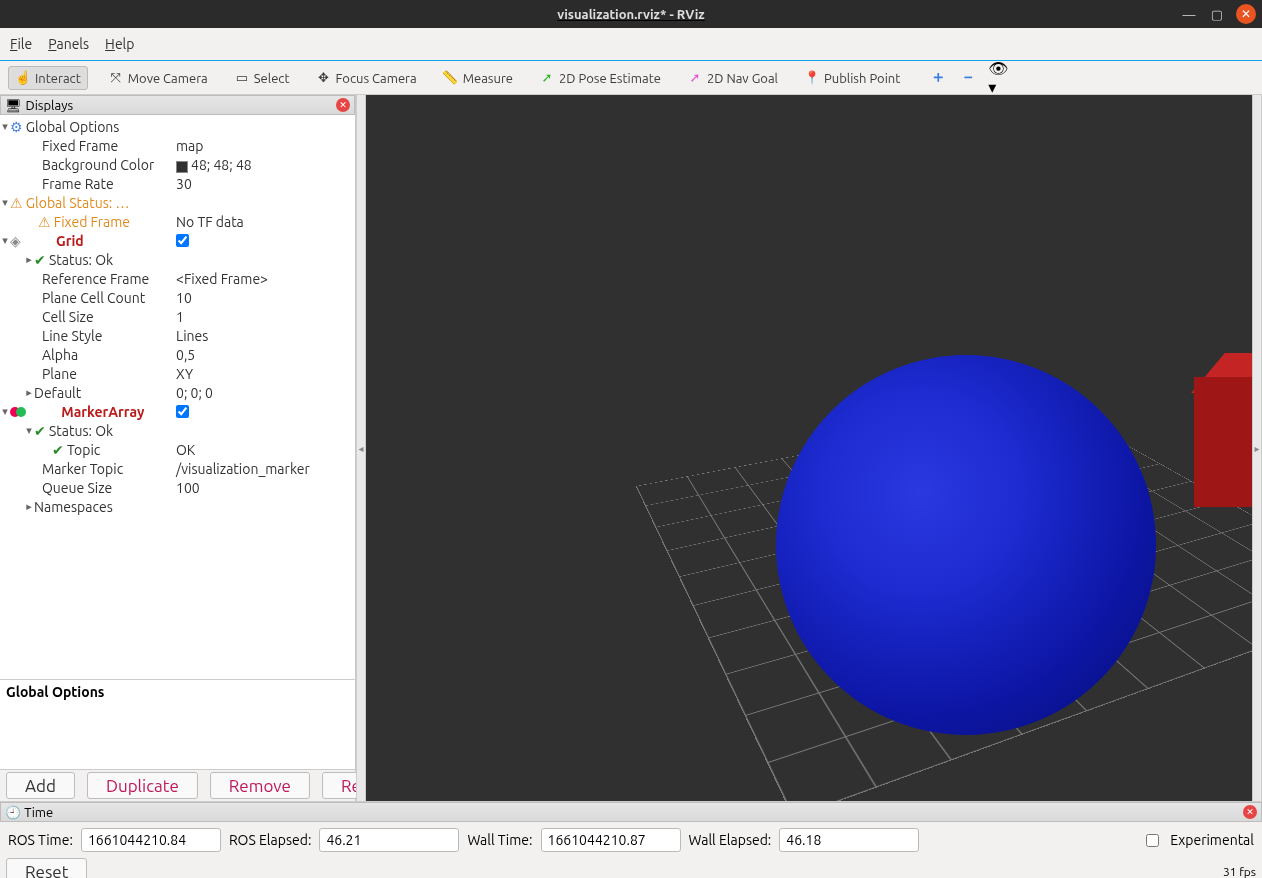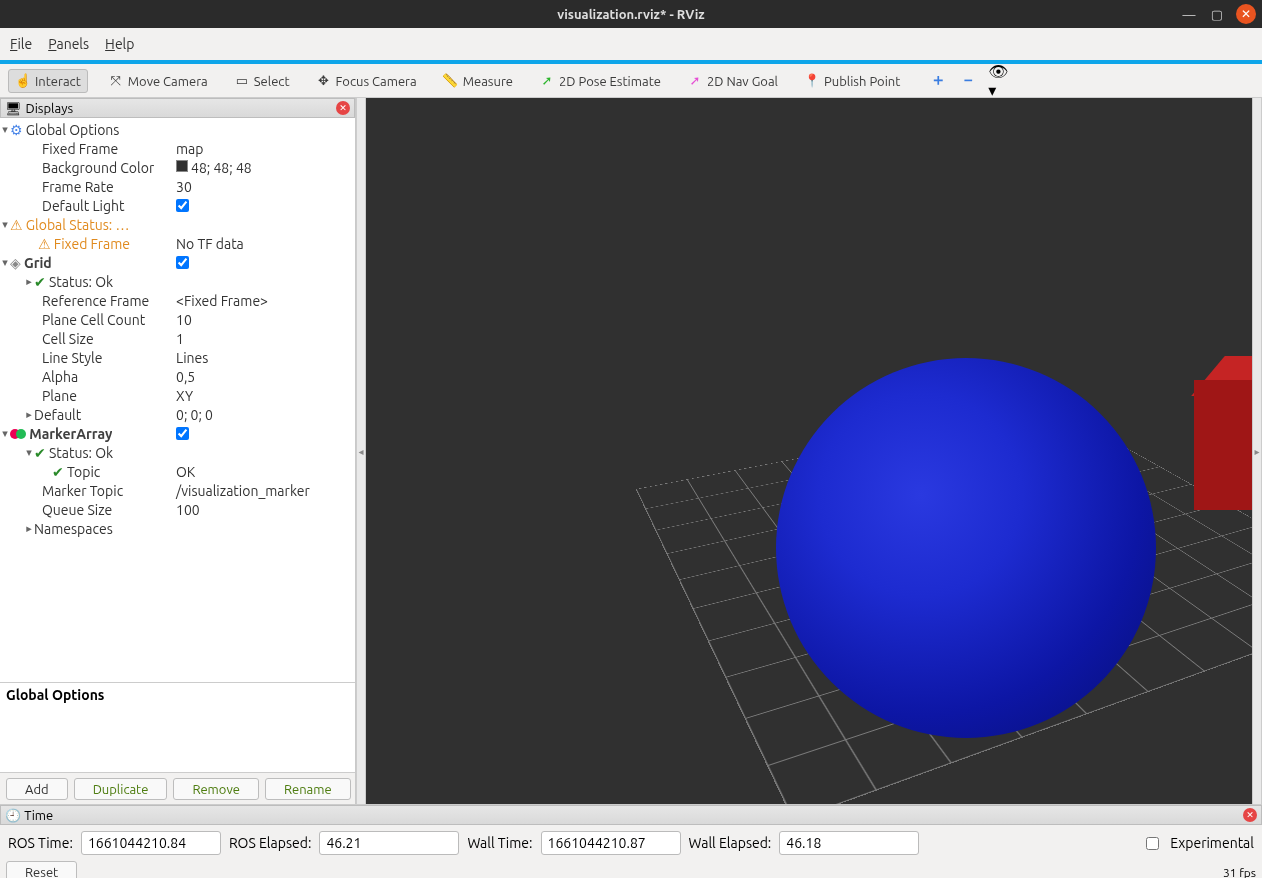--- a/index.html
+++ b/index.html
@@ -1,22 +1,22 @@
 <!DOCTYPE html>
 <html><head>
 <meta charset="utf-8">
 <style>
 * { box-sizing: border-box; margin: 0; padding: 0; font-family: "Ubuntu", "Segoe UI", sans-serif; }
 html, body { width: 1262px; height: 878px; overflow: hidden; background: #f0f0f0; }
-.titlebar { height: 28px; background: #2b2b2b; display: flex; align-items: center; justify-content: center; position: relative; }
+.titlebar { height: 28px; background: #2b2b2b; display: flex; align-items: center; justify-content: center; position: relative; text-decoration: underline; }
 .titlebar-text { color: #ddd; font-size: 13px; font-weight: bold; }
 .window-controls { position: absolute; right: 6px; top: 4px; display: flex; gap: 10px; align-items: center; }
 .wc { width: 18px; height: 18px; display:flex;align-items:center;justify-content:center; font-size:13px; color:#ccc; }
 .wc-close { width: 20px; height: 20px; border-radius: 50%; background: #e95420; color:#fff; font-size:12px; }
-.menubar { height: 30px; background: #f2f1f0; display: flex; align-items: center; padding: 16px 10px; gap: 16px; border-bottom: 4px solid #0ea5e9; }
+.menubar { height: 30px; background: #f2f1f0; display: flex; align-items: center; padding: 16px 10px; gap: 16px; border-bottom: 1px solid #0ea5e9; }
 .menu-item { font-size: 14px; color: #333; cursor: default; }
 .menu-item u { text-decoration: underline; }
 .toolbar { height: 34px; background: #f2f1f0; display: flex; align-items: center; padding: 0 8px; gap: 14px; border-bottom: 1px solid #ccc; }
 .tool-btn { display: flex; align-items: center; gap: 4px; font-size: 13px; color: #3c3c3c; padding: 3px 6px; border-radius: 3px; cursor: default; }
 .tool-btn.active { background: #ddd; border:1px solid #bbb; }
 .tool-icon { width: 16px; height: 16px; display:inline-flex; align-items:center; justify-content:center; }
 .toolbar-right { margin-left: 10px; display:flex; gap:14px; align-items:center; }
 .app-body { display: flex; height: calc(878px - 28px - 30px - 34px - 80px); }
 .left-panel { width: 356px; display: flex; flex-direction: column; border-right: 1px solid #c9c9c9; background: #fff; }
 .panel-header { height: 20px; background: linear-gradient(#e6e6e6,#d9d9d9); border:1px solid #bdbdbd; display: flex; align-items: center; padding: 0 4px; font-size: 13px; gap: 4px; }
@@ -24,25 +24,25 @@
 .tree { flex: 1; overflow: auto; font-size: 14px; color: #333; padding: 2px 0; background:#fff; }
 .row { display: flex; align-items: center; height: 19px; }
 .exp { width: 10px; text-align: center; color:#666; font-size:11px; }
 .ind { display:inline-block; }
 .val { padding-left: 4px; }
 .swatch { width:12px; height:12px; border:1px solid #888; display:inline-block; vertical-align:middle; margin-right:3px; }
 .chk { width:13px; height:13px; }
 .tree-label { white-space:nowrap; overflow:hidden; text-overflow:ellipsis; }
 .status-ok { color: #2a8a2a; }
 .status-warn { color: #e08a1e; }
-.link-blue { color: #404040; font-weight:bold; }
+.link-blue { color: #b91c1c; font-weight:bold;margin-left:32px; }
 .desc-area { height: 90px; border-top:1px solid #ccc; background:#fff; padding:4px 6px; font-size:14px; font-weight:bold; }
 .btn-row { height: 32px; display:flex; align-items:center; gap:6px; padding:3px 6px; border-top:1px solid #ccc; background:#f2f1f0; }
-.btn { border:1px solid #bdbdbd; border-radius:3px; background:#f9f9f9; padding:3px 18px; font-size:13px; color:#333; }
-.btn:disabled, .btn.disabled { color:#4d7c0f; }
+.btn { border:1px solid #bdbdbd; border-radius:3px; background:#f9f9f9; padding:3px 18px; font-size:17px; color:#333; }
+.btn:disabled, .btn.disabled { color:#be185d;margin-left:6px; }
 .viewport-wrap { flex: 1; display: flex; position:relative; }
 .vp-collapse { width:10px; background:#e9e9e9; display:flex; flex-direction:column; justify-content:center; align-items:center; border-left:1px solid #ccc; border-right:1px solid #ccc; color:#888; font-size:10px; }
 .viewport { flex:1; background:#303030; position:relative; overflow:hidden; }
 .grid { position:absolute; left:330px; top:160px; transform: perspective(900px) rotateX(62deg) rotateZ(-28deg); }
 .grid table { border-collapse:collapse; }
 .grid td { width:56px; height:56px; border:1px solid #7a7a7a; }
 .sphere { position:absolute; left:410px; top:260px; width:380px; height:380px; border-radius:50%; background: radial-gradient(circle at 38% 36%, #2a39e0 0%, #1d2bd0 30%, #0d16a5 65%, #060d70 100%); }
 .cube { position:absolute; left:828px; top:282px; width:130px; height:130px; }
 .cube-top { position:absolute; width:130px; height:40px; top:-24px; left:14px; background:#c52424; transform:skewX(-40deg); }
 .cube-front { position:absolute; width:130px; height:130px; background:#9f1616; }
@@ -50,21 +50,21 @@
 .time-hdr { height:20px; display:flex; align-items:center; padding:0 4px; font-size:13px; background:linear-gradient(#e6e6e6,#d9d9d9); border:1px solid #bdbdbd; }
 .time-hdr .tpill { margin-left:auto; width:14px; height:14px; border-radius:50%; background:#e64545; color:#fff; font-size:9px; display:flex;align-items:center;justify-content:center; }
 .time-row { display:flex; align-items:center; gap:8px; padding:6px 8px; font-size:14px; }
 .time-row input[type=text] { border:1px solid #bbb; border-radius:3px; padding:3px 6px; font-size:14px; width:140px; background:#fff; }
 .time-row label { white-space:nowrap; }
 .exp-check { margin-left:auto; display:flex; align-items:center; gap:4px; }
 .reset-row { display:flex; align-items:center; padding:0 6px 4px; }
 .fps { margin-left:auto; font-size:12px; }
 .icon-dot { width:10px; height:10px; border-radius:50%; display:inline-block; }
 .key-col { width: 172px; display:flex; align-items:center; }
-.val-col { flex:1; display:flex; align-items:flex-start; }
+.val-col { flex:1; display:flex; align-items:flex-end; }
 </style>
 </head>
 <body>
 
 <div class="titlebar">
   <span class="titlebar-text">visualization.rviz* - RViz</span>
   <div class="window-controls">
     <span class="wc">—</span>
     <span class="wc">▢</span>
     <span class="wc wc-close">✕</span>
@@ -149,29 +149,20 @@
             <span>48; 48; 48</span>
           </div>
         </div>
       <div class="row">
           <div class="key-col">
             <span class="ind" style="width:42px"></span>
             <span class="tree-label">Frame Rate</span>
           </div>
           <div class="val-col">
             <span class="val">30</span>
-          </div>
-        </div>
-      <div class="row">
-          <div class="key-col">
-            <span class="ind" style="width:42px"></span>
-            <span class="tree-label">Default Light</span>
-          </div>
-          <div class="val-col val">
-            <input type="checkbox" class="chk" checked="" style="">
           </div>
         </div>
 
       <div class="row">
           <div class="key-col"><span class="exp">▾</span><span class="ind" style="width:0"></span><span class="status-warn">⚠</span>&nbsp;<span class="tree-label status-warn">Global Status: …</span></div>
           <div class="val-col"></div>
         </div>
       <div class="row">
           <div class="key-col"><span class="ind" style="width:38px"></span><span class="status-warn">⚠</span>&nbsp;<span class="tree-label status-warn">Fixed Frame</span></div>
           <div class="val-col">

